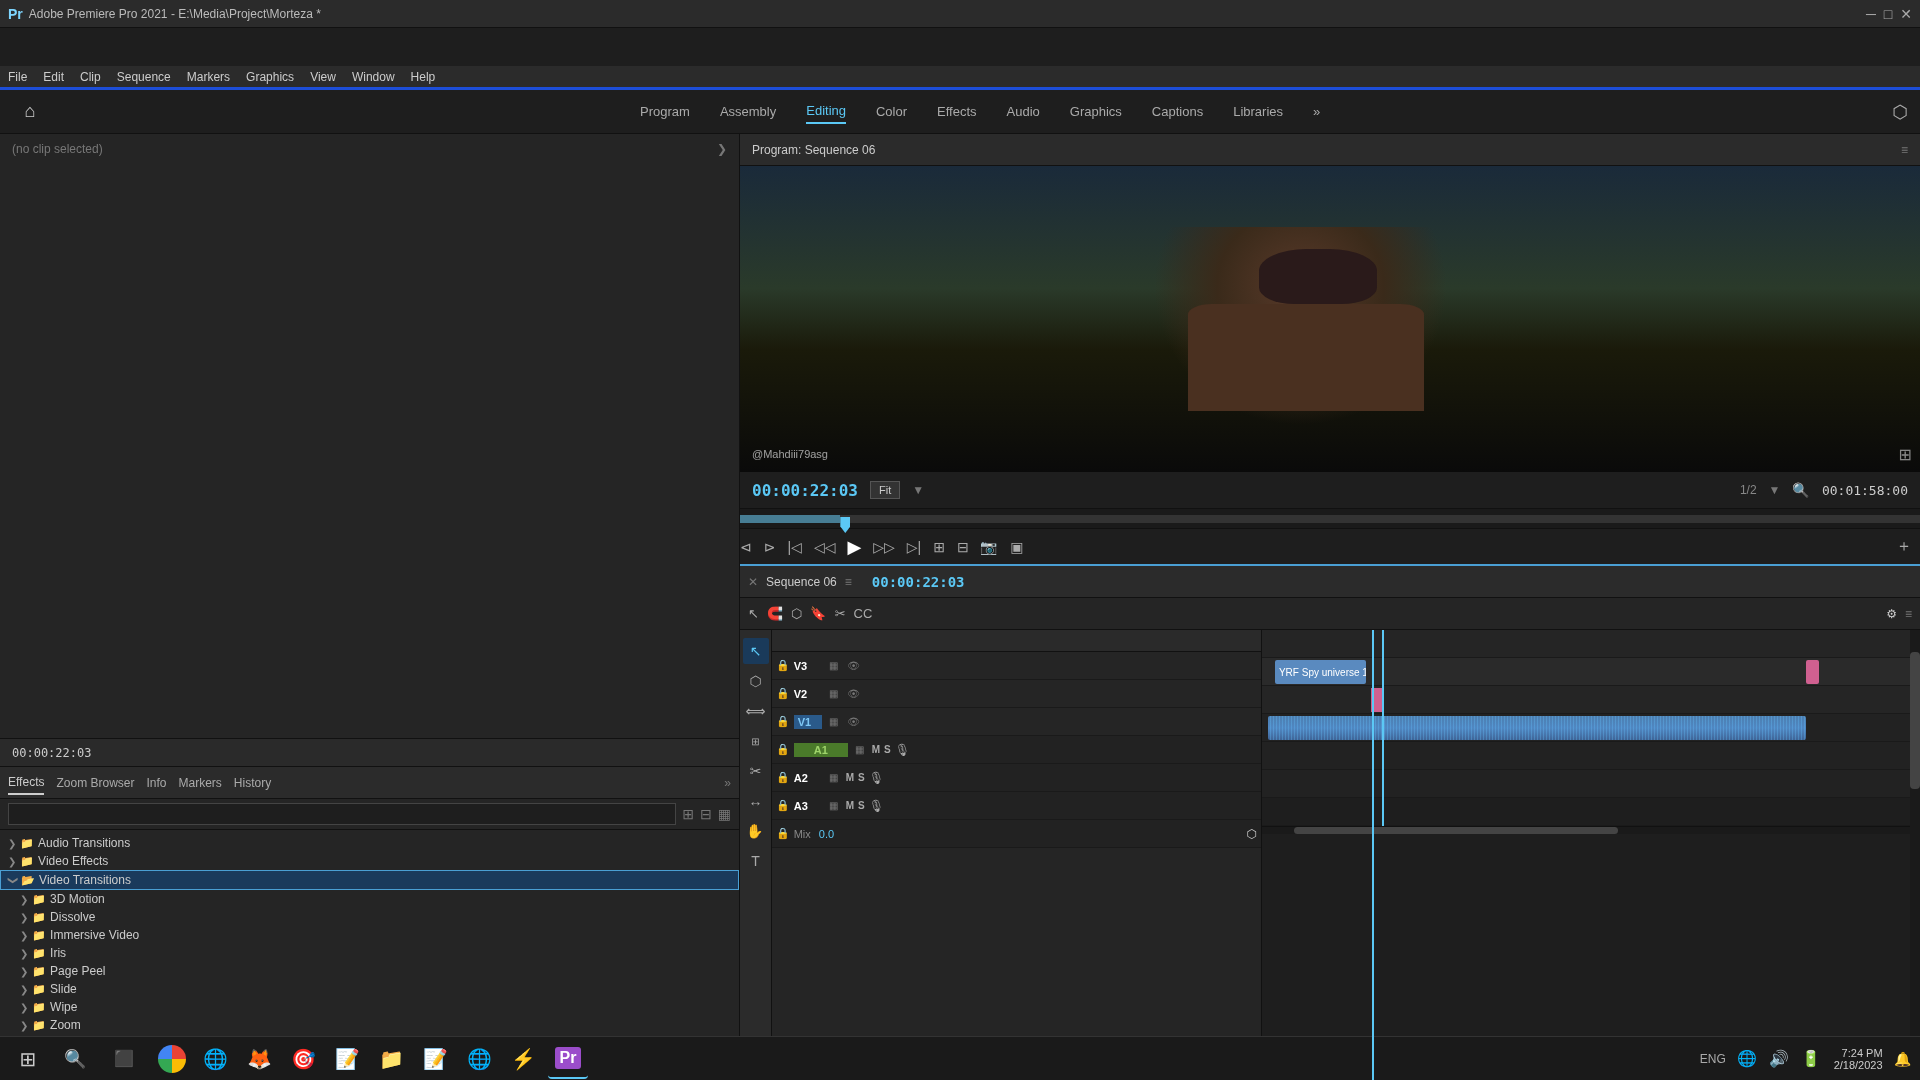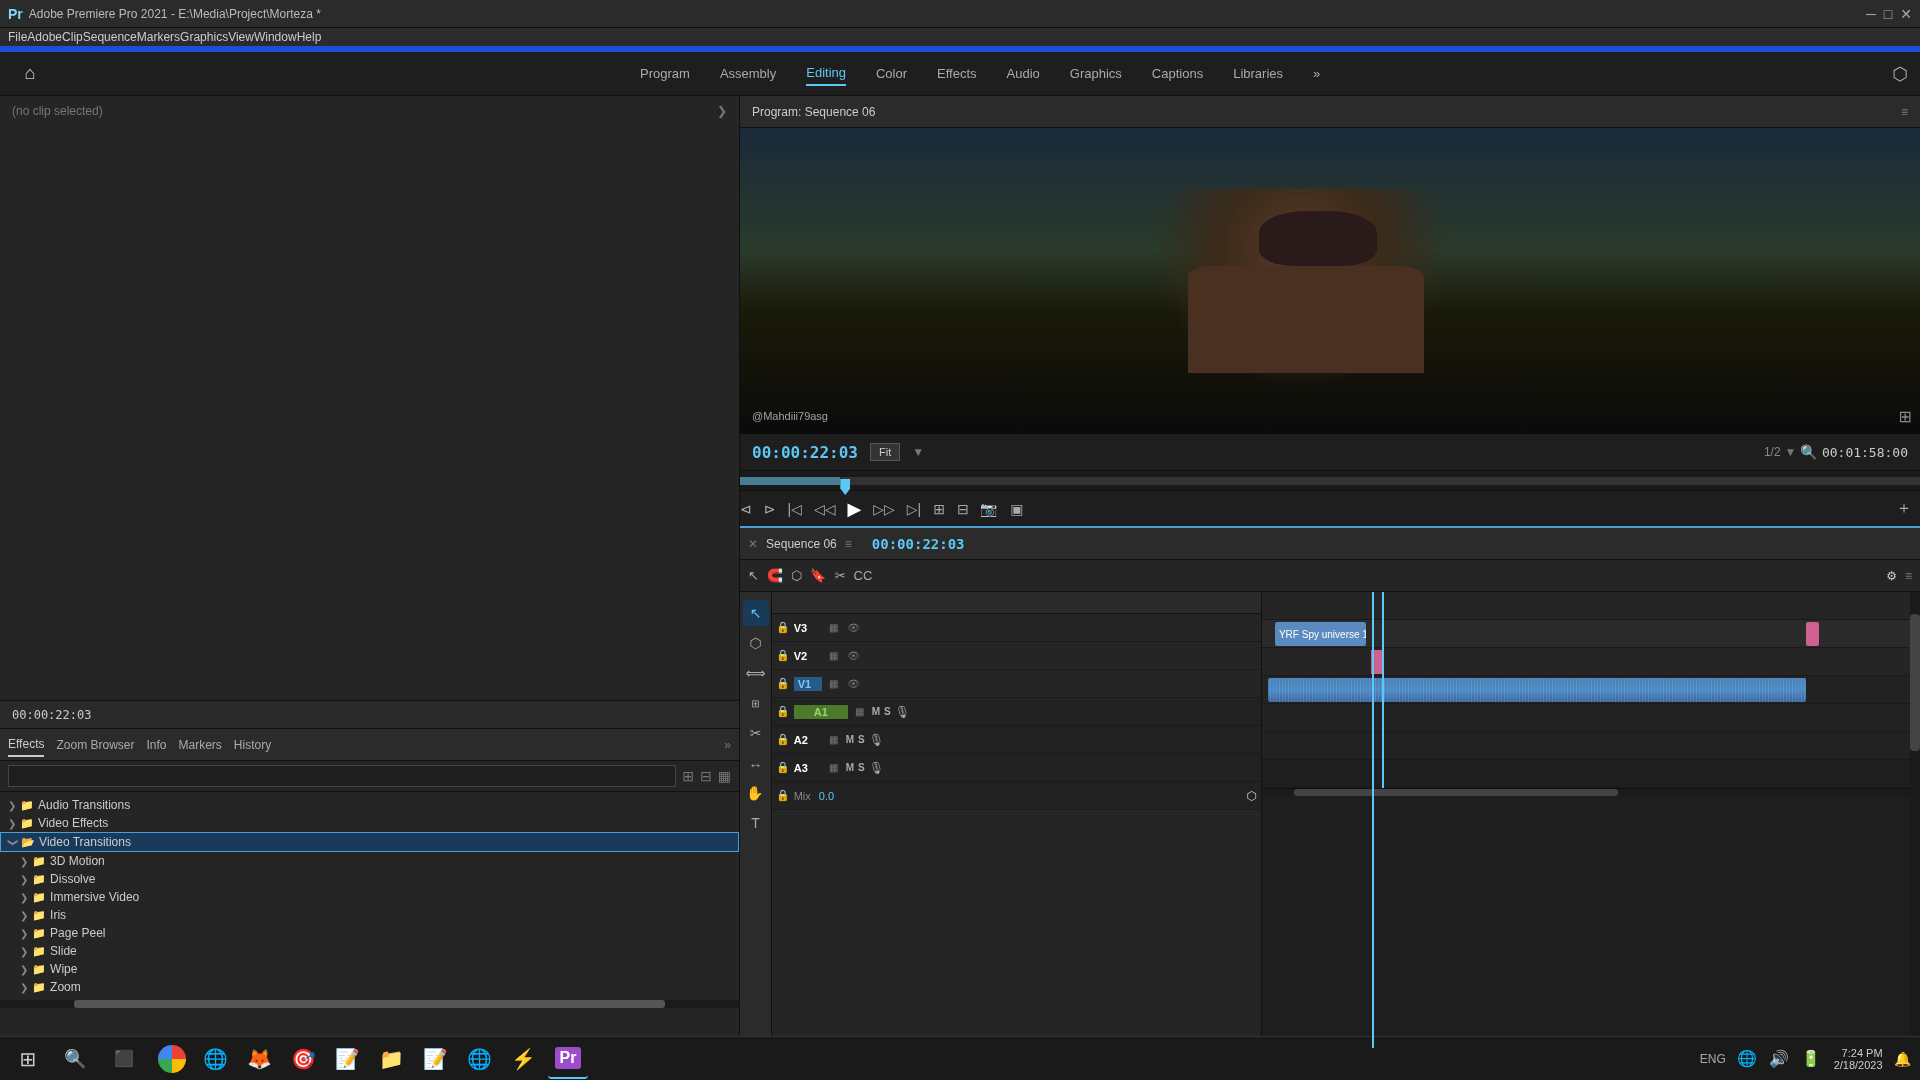--- a/index.html
+++ b/index.html
@@ -45,22 +45,23 @@
       color: #aaa;
     }
 
     
     #menu-bar {
       background: #2b2b2b;
       height: 24px;
       display: flex;
       align-items: center;
       padding: 0 8px;
-      gap: 0;
-      border-bottom: 6px solid #1d4ed8;
+      gap: 16px;
+      border-bottom: 3px solid #1d4ed8;
+      margin-top: 38px;
     }
     #menu-bar span {
       font-size: 12px;
       color: #ccc;
       cursor: pointer;
     }
 
     
     #nav-bar {
       background: #1e1e1e;
@@ -304,21 +305,21 @@
       border: 1px solid #555;
       color: #ccc;
       padding: 2px 8px;
       font-size: 11px;
       cursor: pointer;
     }
     .timecode-right {
       margin-left: auto;
       display: flex;
       align-items: center;
-      gap: 4px;
+      gap: 12px;
     }
     .timecode-fraction { color: #888; font-size: 12px; }
     .monitor-progress {
       height: 20px;
       background: #1a1a1a;
       position: relative;
       border-top: 1px solid #111;
     }
     .progress-thumb {
       position: absolute;
@@ -670,21 +671,21 @@
   </div>
   <div class="window-controls">
     <span>─</span>
     <span>□</span>
     <span>✕</span>
   </div>
 </div>
 
 <div id="menu-bar">
   <span>File</span>
-  <span>Adobe</span>
+  <span>Edit</span>
   <span>Clip</span>
   <span>Sequence</span>
   <span>Markers</span>
   <span>Graphics</span>
   <span>View</span>
   <span>Window</span>
   <span>Help</span>
 </div>
 
 <div id="nav-bar">

